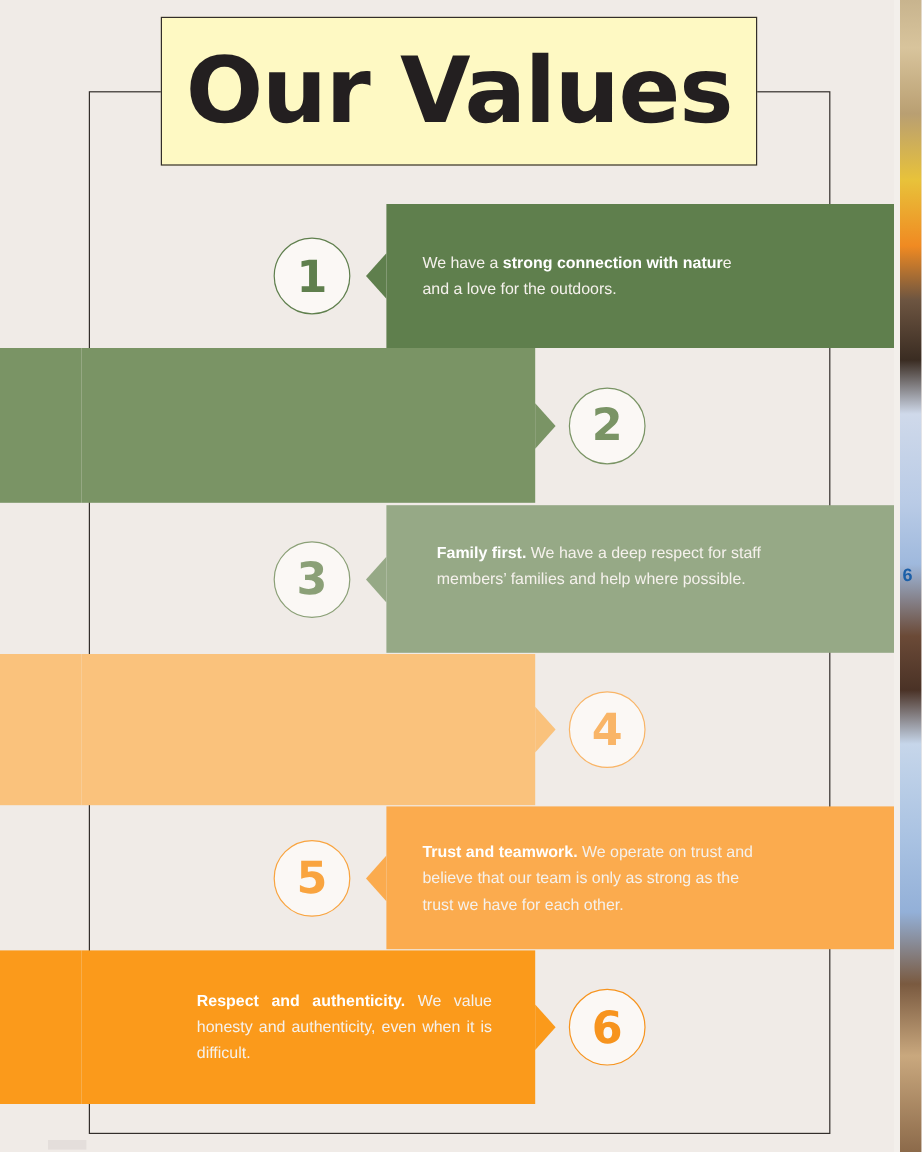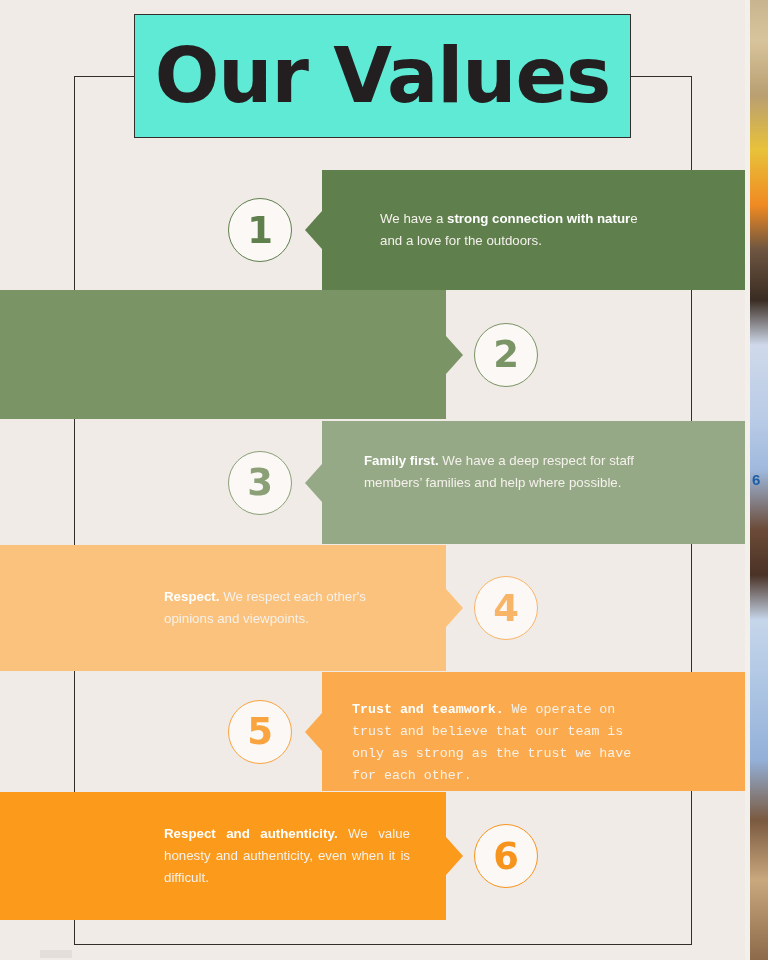--- a/index.html
+++ b/index.html
@@ -71,21 +71,21 @@
     pointer-events: none;
   }
 
   
   #title-card {
     position: absolute;
     left: 134px;
     top: 14px;
     width: 497px;
     height: 124px;
-    background: #5eead4;
+    background: #fef9c3;
     border: 1.6px solid #332e2b;
     box-sizing: border-box;
     z-index: 30;
     display: flex;
     align-items: center;
     justify-content: center;
   }
   #title-card .title-text {
     font-family: "DejaVu Sans", "Liberation Sans", sans-serif;
     font-weight: bold;
@@ -182,21 +182,21 @@
   </div>
   <div id="gutter"></div>
 
   <div id="rows-host">
       <div class="row" style="top: 170px; height: 120px;">
         <div class="band band-main" style="background: rgb(95, 127, 77); left: 322px; right: 23px;"></div>
         <div class="arrow" style="left: 305px; border-top: 19px solid transparent; border-bottom: 19px solid transparent; border-right: 17px solid rgb(95, 127, 77);"></div>
         <div class="num-circle" style="border: 1.6px solid rgb(95, 127, 77); top: 28px; left: 228px;">
           <span class="num" style="color: rgb(95, 127, 77);">1</span>
         </div>
-        <div class="row-text" style="text-align: left; left: 352px; width: 282px; top: 38px; margin-left: 28px;"><span>We have a </span><b>strong connection with natur</b><span>e and a love for the outdoors.</span></div>
+        <div class="row-text" style="text-align: left; left: 352px; width: 282px; top: 38px;"><span>We have a </span><b>strong connection with natur</b><span>e and a love for the outdoors.</span></div>
       </div>
       <div class="row" style="top: 290px; height: 129px;">
         <div class="band band-main" style="background: rgb(122, 148, 101); left: 68px; width: 378px;"></div>
         <div class="band band-left-stub" style="background: rgb(122, 148, 101);"></div>
         <div class="arrow" style="left: 446px; border-top: 19px solid transparent; border-bottom: 19px solid transparent; border-left: 17px solid rgb(122, 148, 101);"></div>
         <div class="num-circle" style="border: 1.6px solid rgb(122, 148, 101); top: 32.5px; left: 474px;">
           <span class="num" style="color: rgb(122, 148, 101);">2</span>
         </div>
       </div>
       <div class="row" style="top: 421px; height: 123px;">
@@ -207,29 +207,28 @@
         </div>
         <div class="row-text" style="text-align: left; left: 352px; width: 282px; top: 29px; margin-left: 12px;"><b>Family first.</b><span> We have a deep respect for staff members’ families and help where possible.</span></div>
       </div>
       <div class="row" style="top: 545px; height: 126px;">
         <div class="band band-main" style="background: rgb(250, 194, 124); left: 68px; width: 378px;"></div>
         <div class="band band-left-stub" style="background: rgb(250, 194, 124);"></div>
         <div class="arrow" style="left: 446px; border-top: 19px solid transparent; border-bottom: 19px solid transparent; border-left: 17px solid rgb(250, 194, 124);"></div>
         <div class="num-circle" style="border: 1.6px solid rgb(249, 181, 103); top: 31px; left: 474px;">
           <span class="num" style="color: rgb(249, 181, 103);">4</span>
         </div>
-        <div class="row-text" style="text-align: left; left: 164px; width: 246px; top: 41px;"><b>Respect.</b><span> We respect each other's opinions and viewpoints.</span></div>
       </div>
       <div class="row" style="top: 672px; height: 119px;">
         <div class="band band-main" style="background: rgb(251, 171, 78); left: 322px; right: 23px;"></div>
         <div class="arrow" style="left: 305px; border-top: 19px solid transparent; border-bottom: 19px solid transparent; border-right: 17px solid rgb(251, 171, 78);"></div>
         <div class="num-circle" style="border: 1.6px solid rgb(249, 164, 63); top: 27.5px; left: 228px;">
           <span class="num" style="color: rgb(249, 164, 63);">5</span>
         </div>
-        <div class="row-text" style="text-align: left; left: 352px; width: 282px; top: 27px; font-family: Liberation Mono, monospace;"><b>Trust and teamwork.</b><span> We operate on trust and believe that our team is only as strong as the trust we have for each other.</span></div>
+        <div class="row-text" style="text-align: left; left: 352px; width: 282px; top: 27px;"><b>Trust and teamwork.</b><span> We operate on trust and believe that our team is only as strong as the trust we have for each other.</span></div>
       </div>
       <div class="row" style="top: 792px; height: 128px;">
         <div class="band band-main" style="background: rgb(251, 154, 27); left: 68px; width: 378px;"></div>
         <div class="band band-left-stub" style="background: rgb(251, 154, 27);"></div>
         <div class="arrow" style="left: 446px; border-top: 19px solid transparent; border-bottom: 19px solid transparent; border-left: 17px solid rgb(251, 154, 27);"></div>
         <div class="num-circle" style="border: 1.6px solid rgb(247, 148, 30); top: 32px; left: 474px;">
           <span class="num" style="color: rgb(247, 148, 30);">6</span>
         </div>
         <div class="row-text" style="text-align: justify; left: 164px; width: 246px; top: 31px;"><b>Respect and authenticity.</b><span> We value honesty and authenticity, even when it is difficult.</span></div>
       </div>

